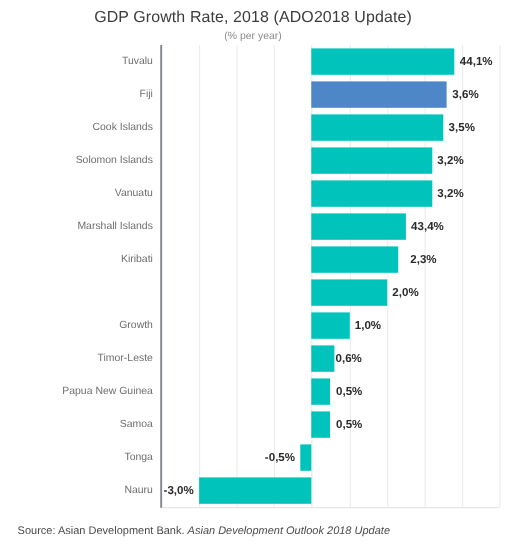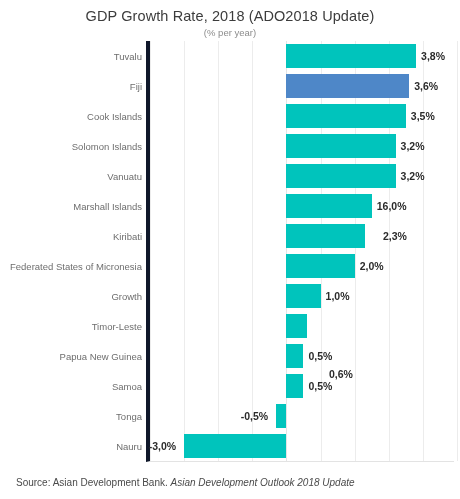--- a/index.html
+++ b/index.html
@@ -41,21 +41,21 @@
     color: #8c8c8c;
     white-space: nowrap;
   }
   
   #plot {
     position: absolute;
     left: 146px;
     top: 41px;
     width: 308px;
     height: 421px;
-    border-left: 4px solid #0f172a;
+    border-left: 1px solid #0f172a;
     border-bottom: 1px solid #e3e3e3;
     box-sizing: border-box;
   }
   .gridline {
     position: absolute;
     top: 0;
     bottom: 0;
     width: 1px;
     background: #ececec;
   }
@@ -126,21 +126,21 @@
         <div class="gridline" style="left: 170.556px;"></div>
         <div class="gridline" style="left: 204.667px;"></div>
         <div class="gridline" style="left: 238.778px;"></div>
         <div class="gridline" style="left: 272.889px;"></div>
         <div class="gridline" style="left: 307px;"></div>
       </div>
     <div id="rows">
         <div class="row" style="top: 0px; height: 30px;">
           <div class="cat-label">Tuvalu</div>
           <div class="bar" style="left: 136.444px; width: 129.622px; background: rgb(0, 196, 188);"></div>
-          <div class="val-label" style="left: 271.067px;">3,8%</div>
+          <div class="val-label" style="left: 271.067px;">44,1%</div>
         </div>
         <div class="row" style="top: 30px; height: 30px;">
           <div class="cat-label">Fiji</div>
           <div class="bar" style="left: 136.444px; width: 122.8px; background: rgb(78, 135, 200);"></div>
           <div class="val-label" style="left: 264.244px;">3,6%</div>
         </div>
         <div class="row" style="top: 60px; height: 30px;">
           <div class="cat-label">Cook Islands</div>
           <div class="bar" style="left: 136.444px; width: 119.389px; background: rgb(0, 196, 188);"></div>
           <div class="val-label" style="left: 260.833px; text-align: right;">3,5%</div>
@@ -151,41 +151,40 @@
           <div class="val-label" style="left: 250.6px;">3,2%</div>
         </div>
         <div class="row" style="top: 120px; height: 30px;">
           <div class="cat-label">Vanuatu</div>
           <div class="bar" style="left: 136.444px; width: 109.156px; background: rgb(0, 196, 188);"></div>
           <div class="val-label" style="left: 250.6px;">3,2%</div>
         </div>
         <div class="row" style="top: 150px; height: 30px;">
           <div class="cat-label">Marshall Islands</div>
           <div class="bar" style="left: 136.444px; width: 85.2778px; background: rgb(0, 196, 188);"></div>
-          <div class="val-label" style="left: 226.722px;">16,0%</div>
+          <div class="val-label" style="left: 226.722px;">43,4%</div>
         </div>
         <div class="row" style="top: 180px; height: 30px;">
           <div class="cat-label">Kiribati</div>
           <div class="bar" style="left: 136.444px; width: 78.4556px; background: rgb(0, 196, 188);"></div>
-          <div class="val-label" style="left: 233px;">2,3%</div>
+          <div class="val-label" style="left: 226px;">2,3%</div>
         </div>
         <div class="row" style="top: 210px; height: 30px;">
-          <div class="cat-label">Federated States of Micronesia</div>
           <div class="bar" style="left: 136.444px; width: 68.2222px; background: rgb(0, 196, 188);"></div>
           <div class="val-label" style="left: 209.667px;">2,0%</div>
         </div>
         <div class="row" style="top: 240px; height: 30px;">
           <div class="cat-label">Growth</div>
           <div class="bar" style="left: 136.444px; width: 34.1111px; background: rgb(0, 196, 188);"></div>
           <div class="val-label" style="left: 175.556px;">1,0%</div>
         </div>
         <div class="row" style="top: 270px; height: 30px;">
           <div class="cat-label">Timor-Leste</div>
           <div class="bar" style="left: 136.444px; width: 20.4667px; background: rgb(0, 196, 188);"></div>
-          <div class="val-label" style="left: 179px; margin-top: 48px;">0,6%</div>
+          <div class="val-label" style="left: 158px;">0,6%</div>
         </div>
         <div class="row" style="top: 300px; height: 30px;">
           <div class="cat-label">Papua New Guinea</div>
           <div class="bar" style="left: 136.444px; width: 17.0556px; background: rgb(0, 196, 188);"></div>
           <div class="val-label" style="left: 158.5px;">0,5%</div>
         </div>
         <div class="row" style="top: 330px; height: 30px;">
           <div class="cat-label">Samoa</div>
           <div class="bar" style="left: 136.444px; width: 17.0556px; background: rgb(0, 196, 188);"></div>
           <div class="val-label" style="left: 158.5px;">0,5%</div>

